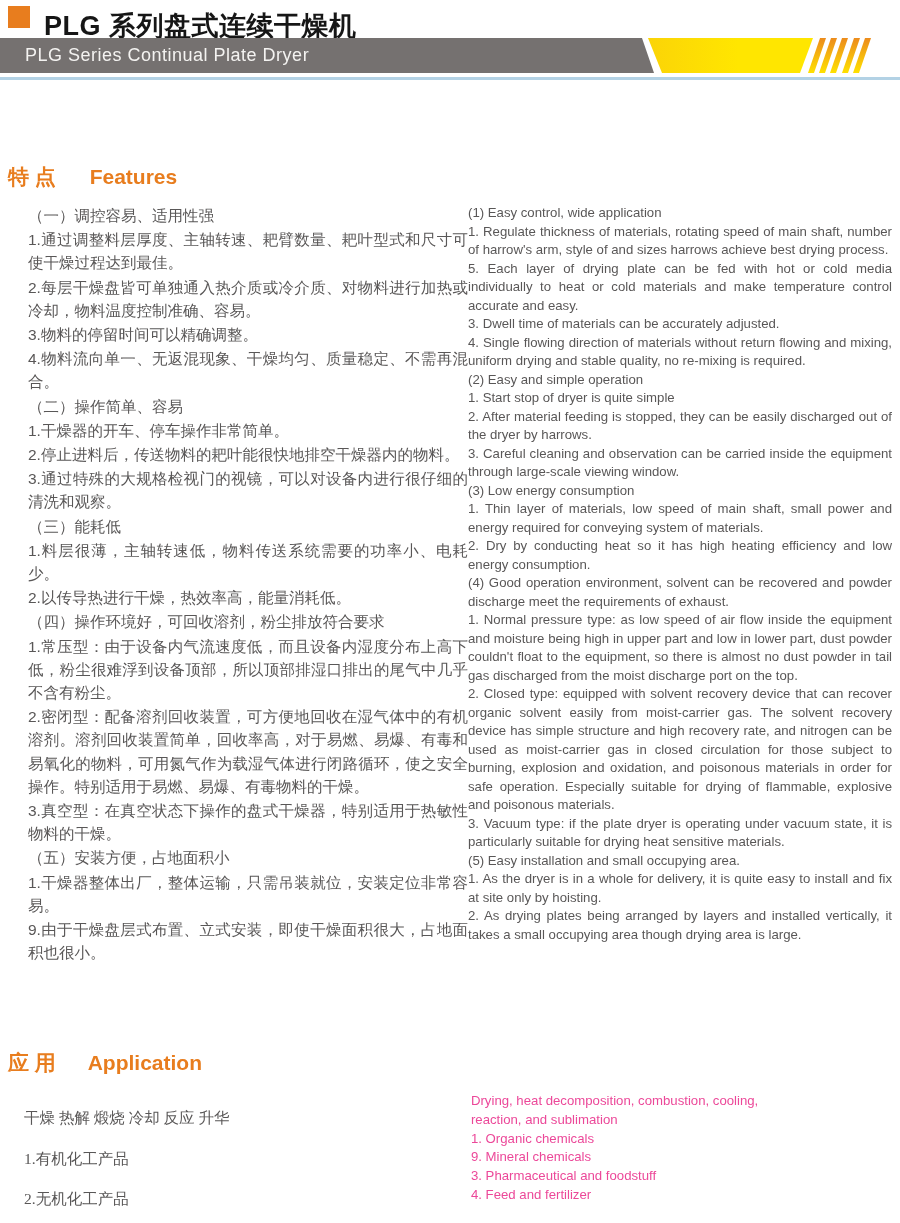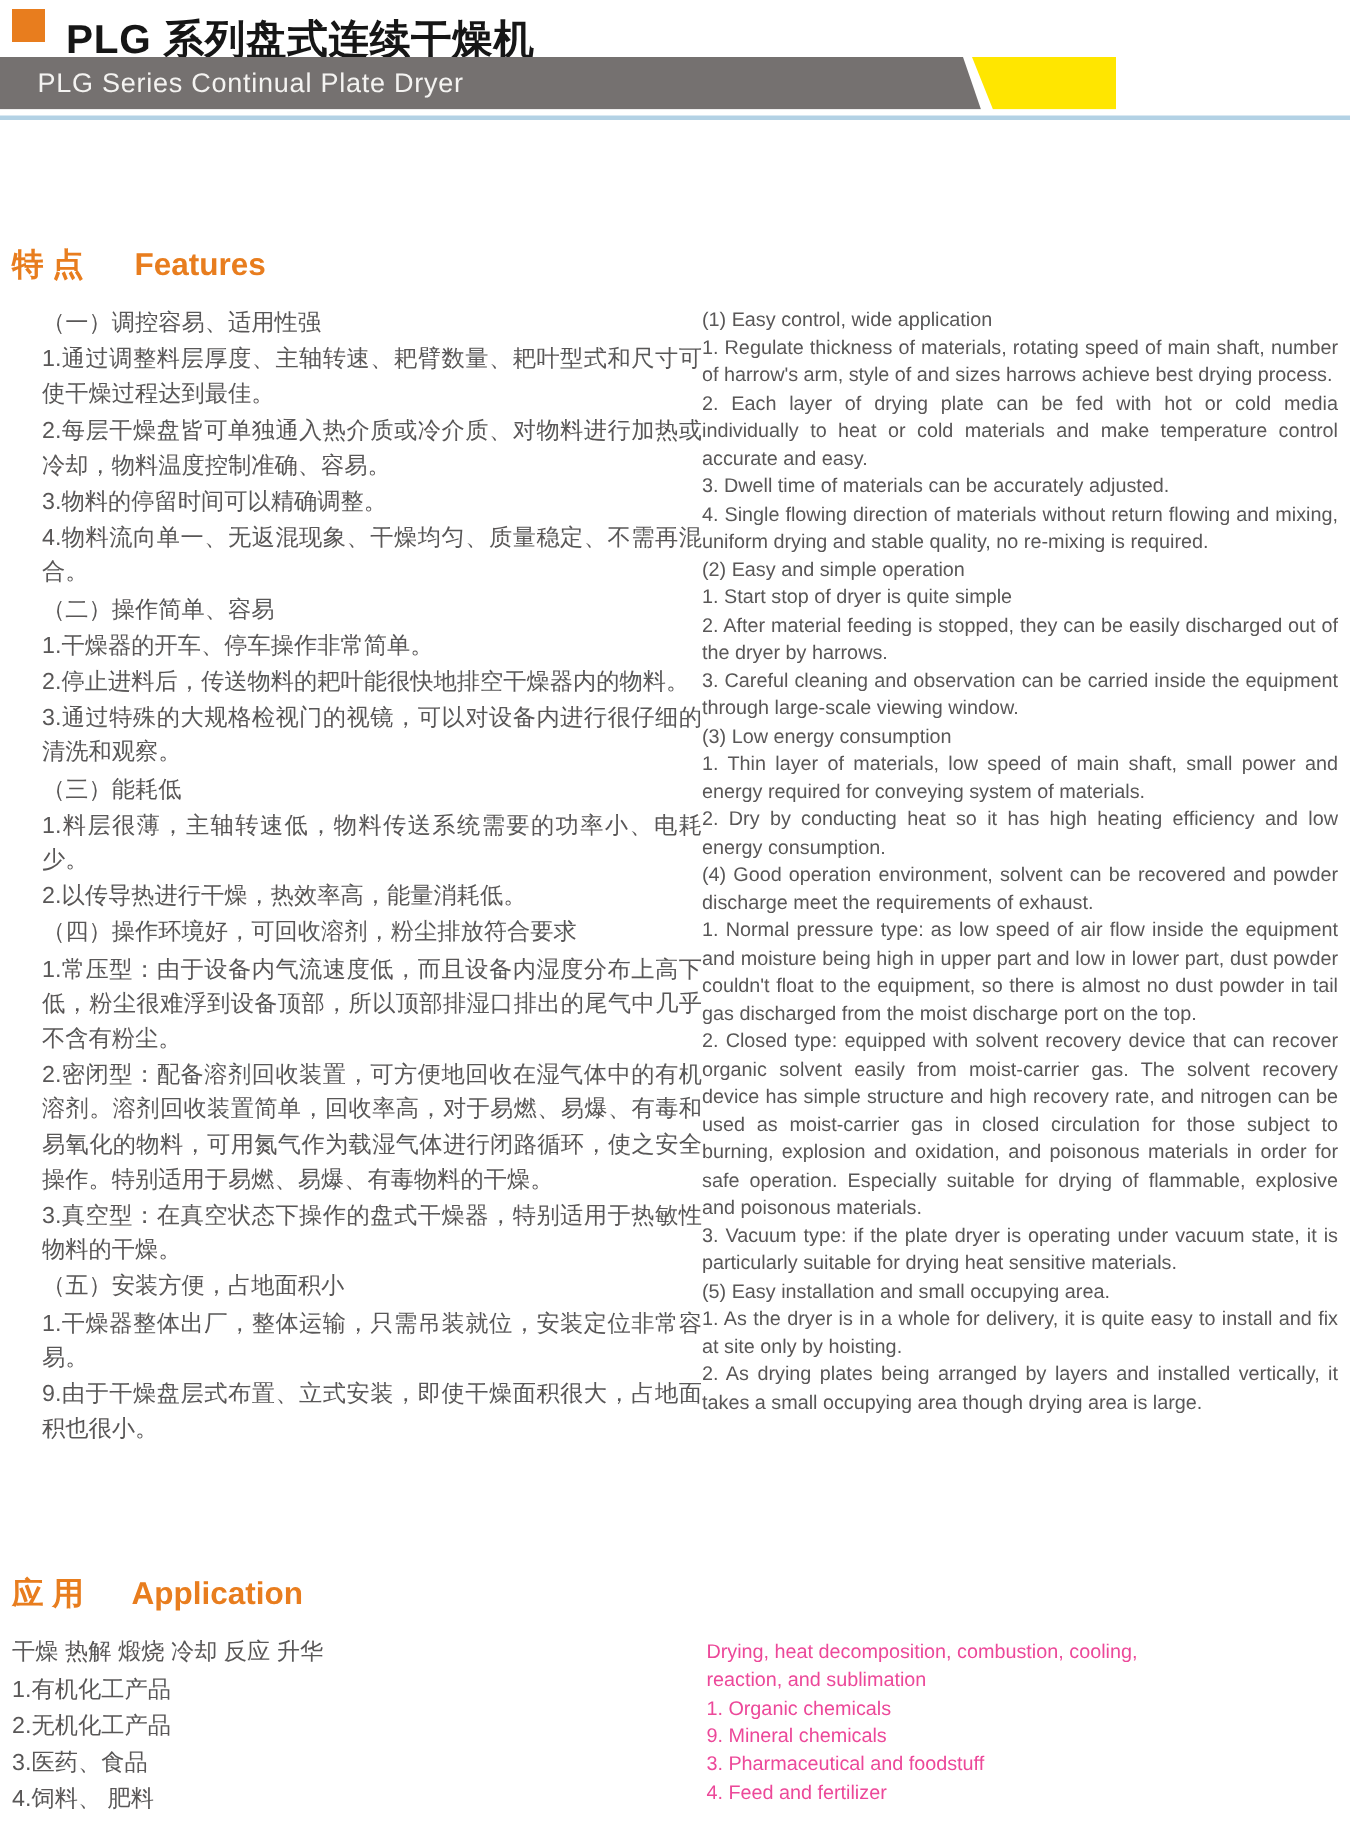--- a/index.html
+++ b/index.html
@@ -5,21 +5,21 @@
   * { box-sizing: border-box; }
   html,body { margin:0; padding:0; background:#ffffff; }
   body { font-family:"Liberation Sans","DejaVu Sans",sans-serif; }
   .page { position:relative; width:900px; height:1223px; background:#ffffff; overflow:hidden; }
 
   
   .title-row { position:absolute; top:8px; left:8px; display:flex; align-items:flex-start; gap:14px; }
   .title-square { width:22px; height:22px; background:#E87D1E; margin-top:-2px; }
   .page-title { margin:0; font-size:27px; line-height:36px; font-weight:700; color:#161616; letter-spacing:0.5px; }
 
-  .banner { position:absolute; top:38px; left:0; width:744px; height:35px; }
+  .banner { position:absolute; top:38px; left:0; width:900px; height:35px; }
   .banner-gray { position:absolute; inset:0; background:#757170;
     clip-path:polygon(0 0, 642px 0, 654px 100%, 0 100%); }
   .banner-text { position:absolute; left:25px; top:0; line-height:35px; font-size:18px;
     color:#f4f3f1; letter-spacing:0.5px; white-space:nowrap; }
   .banner-ribbon { position:absolute; inset:0;
     background:linear-gradient(90deg,#E0741A 0%,#EE9A1D 40%,#FFE600 82%,#FFE600 100%);
     clip-path:polygon(648px 0, 813px 0, 800px 100%, 662px 100%); }
   .stripe { position:absolute; inset:0; background:linear-gradient(180deg,#EC8B1C 0%,#FFE100 100%); }
   .stripe.s1 { clip-path:polygon(820px 0,826px 0,814px 100%,808px 100%); }
   .stripe.s2 { clip-path:polygon(831px 0,837px 0,825px 100%,819px 100%); }
@@ -38,21 +38,21 @@
 
   .cols { display:flex; justify-content:flex-end; width:884px; }
   .col-zh { width:440px; font-size:15.5px; line-height:23.2px; color:#595757;
     text-align:justify; }
   .col-zh p { margin:0 0 1px 0; }
   .col-en { width:424px; font-size:13.2px; line-height:18.5px; color:#595757;
     text-align:justify; }
   .col-en p { margin:0; }
 
   .app-zh { width:440px; font-size:15.5px; line-height:24.5px; color:#595757; }
-  .app-zh p { margin:0; }
+  .app-zh p { margin:16px;font-family:Liberation Serif, serif; }
   .app-en { width:424px; font-size:13.2px; line-height:18.8px; color:#ec4899; padding-top:2px;margin-left:26px; }
   .app-en p { margin:0; }
 </style>
 </head>
 <body>
 
 <div class="page">
 
   <div class="title-row">
     <span class="title-square"></span>
@@ -97,21 +97,21 @@
           <p>2.密闭型：配备溶剂回收装置，可方便地回收在湿气体中的有机溶剂。溶剂回收装置简单，回收率高，对于易燃、易爆、有毒和易氧化的物料，可用氮气作为载湿气体进行闭路循环，使之安全操作。特别适用于易燃、易爆、有毒物料的干燥。</p>
           <p>3.真空型：在真空状态下操作的盘式干燥器，特别适用于热敏性物料的干燥。</p>
           <p>（五）安装方便，占地面积小</p>
           <p>1.干燥器整体出厂，整体运输，只需吊装就位，安装定位非常容易。</p>
           <p>9.由于干燥盘层式布置、立式安装，即使干燥面积很大，占地面积也很小。</p>
         </div>
       <div class="col-en">
 
       <p>(1) Easy control, wide application</p>
           <p>1. Regulate thickness of materials, rotating speed of main shaft, number of harrow's arm, style of and sizes harrows achieve best drying process.</p>
-          <p>2. Each layer of drying plate can be fed with hot or cold media individually to heat or cold materials and make temperature control accurate and easy.</p>
+          <p>5. Each layer of drying plate can be fed with hot or cold media individually to heat or cold materials and make temperature control accurate and easy.</p>
           <p>3. Dwell time of materials can be accurately adjusted.</p>
           <p>4. Single flowing direction of materials without return flowing and mixing, uniform drying and stable quality, no re-mixing is required.</p>
           <p>(2) Easy and simple operation</p>
           <p>1. Start stop of dryer is quite simple</p>
           <p>2. After material feeding is stopped, they can be easily discharged out of the dryer by harrows.</p>
           <p>3. Careful cleaning and observation can be carried inside the equipment through large-scale viewing window.</p>
           <p>(3) Low energy consumption</p>
           <p>1. Thin layer of materials, low speed of main shaft, small power and energy required for conveying system of materials.</p>
           <p>2. Dry by conducting heat so it has high heating efficiency and low energy consumption.</p>
           <p>(4) Good operation environment, solvent can be recovered and powder discharge meet the requirements of exhaust.</p>

